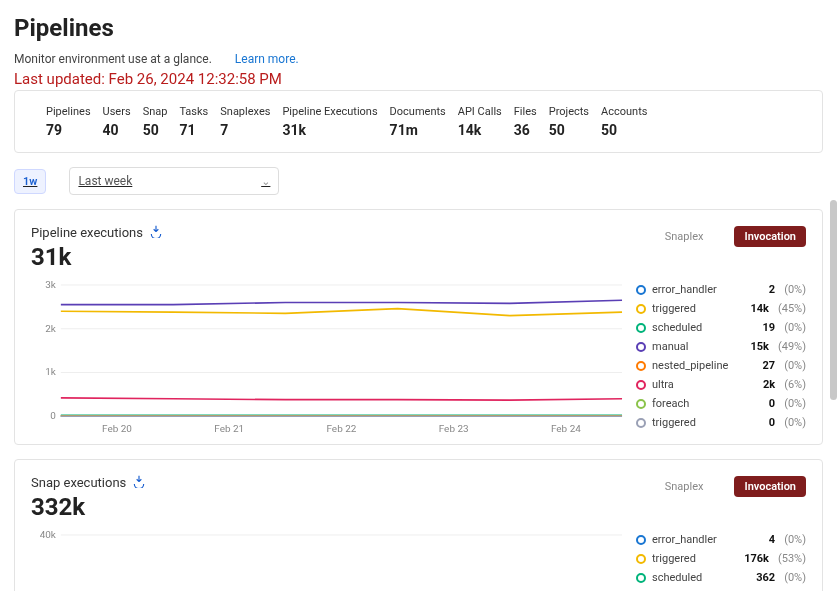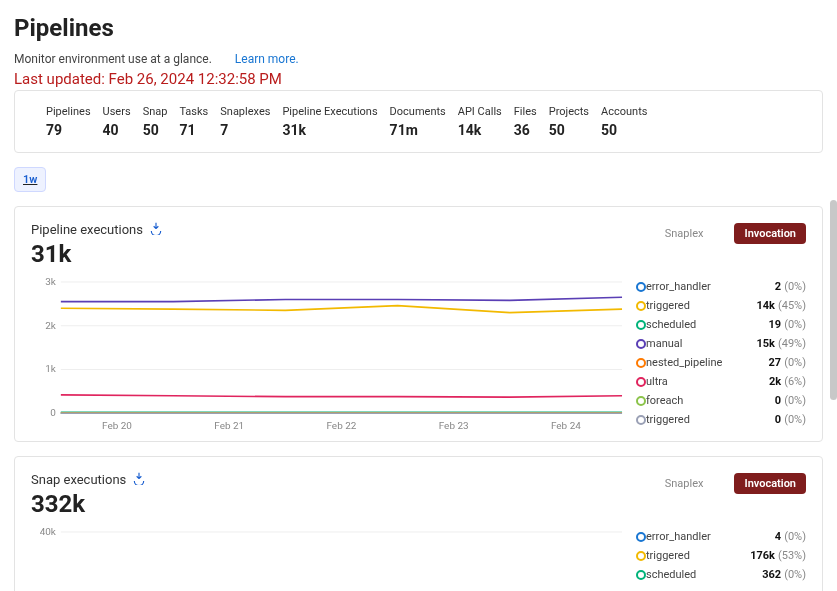--- a/index.html
+++ b/index.html
@@ -25,21 +25,21 @@
   .card-big { font-size: 24px; font-weight:700; margin-top:2px; }
   .tabs { display:flex; gap:21px; margin-top:2px; }
   .tab { font-size:11px; padding:4px 10px; border-radius:4px; color:#888; cursor:pointer; }
   .tab.active { background:#7f1d1d; color:#fff; font-weight:600; }
   .card-body { display:flex; gap:8px; margin-top:6px; align-items:stretch; }
   .chart-wrap { flex:1 1 auto; position:relative; }
   .chart-wrap svg { width:100%; display:block; }
   .y-tick { font-size:10px; fill:#888; }
   .x-tick { font-size:10px; fill:#888; text-anchor:middle; }
   .legend { width:170px; margin-top:6px; }
-  .legend-row { display:flex; align-items:center; gap:0; font-size:11px; margin-bottom:6px; }
+  .legend-row { display:flex; align-items:center; gap:6px; font-size:11px; margin-bottom:6px; }
   .swatch { width:10px;height:10px;border-radius:50%;border:2px solid currentColor;background:#fff;flex:0 0 auto; }
   .lg-name { flex:1 1 auto; color:#444; }
   .lg-val { font-weight:700; color:#111; text-align:right; min-width:30px; }
   .lg-pct { color:#888; margin-left:3px; }
   .scrollbar { position:absolute; right:0; top:0; width:7px; height:100%; background:#0000; }
   .scrollbar .thumb { position:absolute; left:0; width:7px; background:#c8c8c8; border-radius:4px; }
 </style>
 </head>
 <body>
 
@@ -93,20 +93,24 @@
         <div class="stat-value">50</div>
       </div>
       <div class="stat">
         <div class="stat-label">Accounts</div>
         <div class="stat-value">50</div>
       </div>
     </div>
 
   <div class="range-row">
     <div class="range-pill">1w</div>
+    <div class="range-select">
+      <span>Last week</span>
+      <span class="chev">⌄</span>
+    </div>
   </div>
 
   <div class="card">
     <div class="card-header">
       <div class="card-title-row">
         <div class="card-title">
           <span>Pipeline executions</span>
           <span class="dl-icon">
             <svg width="14" height="14" viewBox="0 0 24 24" fill="none" stroke="currentColor" stroke-width="2">
                 <path d="M12 3v10m0 0l-4-4m4 4l4-4M4 17a8 8 0 0016 0"></path>

